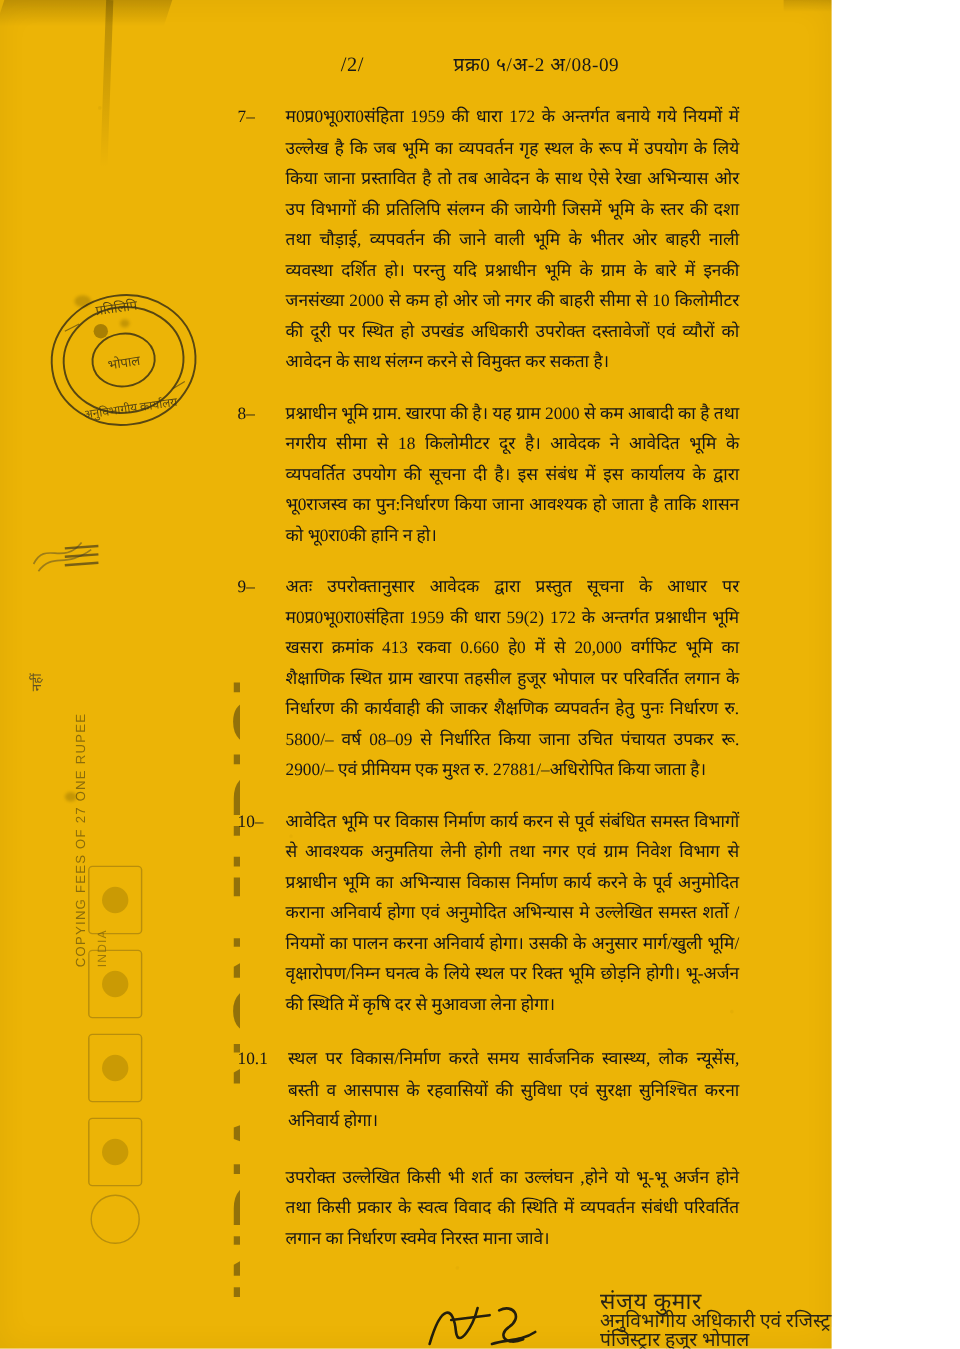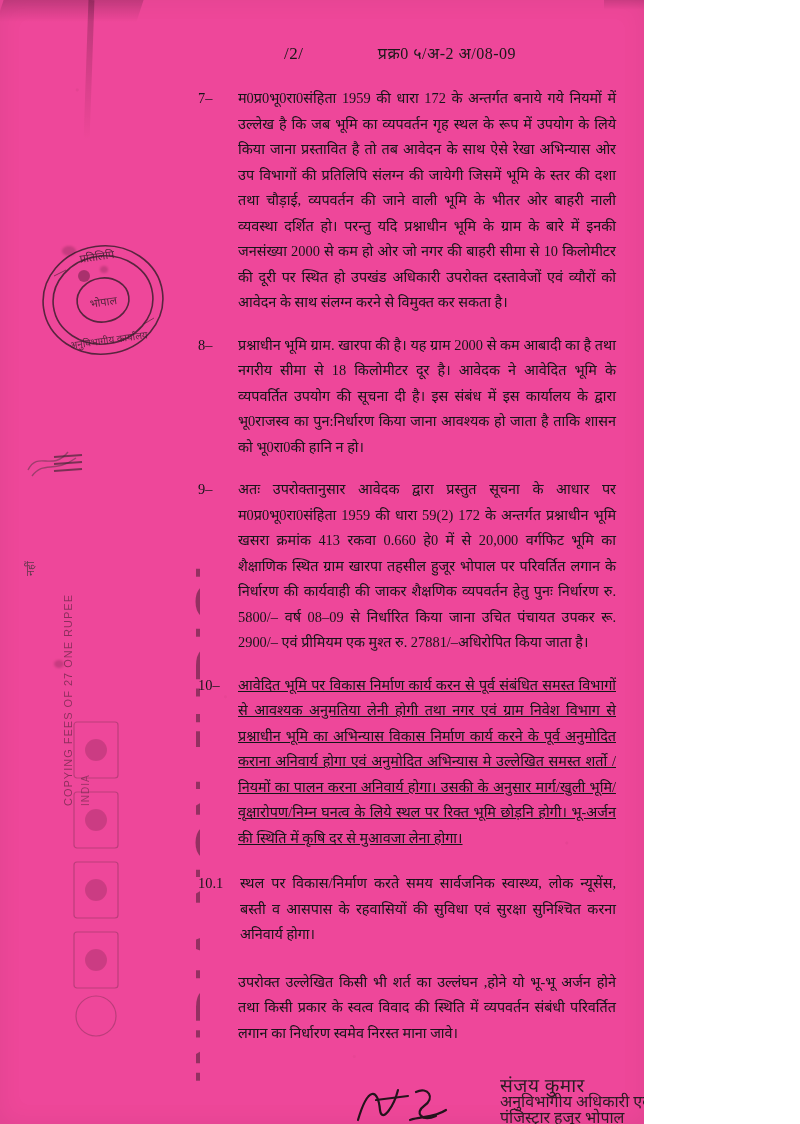--- a/index.html
+++ b/index.html
@@ -5,23 +5,23 @@
   html, body {
     margin: 0;
     padding: 0;
     background: #ffffff;
   }
   body {
     font-family: "Liberation Sans", sans-serif;
   }
   #page {
     position: relative;
-    width: 644px;
+    width: 693px;
     height: 1124px;
-    background: #ec4899;
+    background: #eab308;
     overflow: hidden;
     filter: contrast(1.02);
   }
   
   .paper-noise {
     position: absolute;
     inset: 0;
     pointer-events: none;
     background:
       radial-gradient(circle at 12% 8%, rgba(0,0,0,0.05) 0 1px, transparent 2px),
@@ -346,21 +346,21 @@
     <div class="para">
       <span class="num">8–</span>
       <span class="txt">प्रश्नाधीन भूमि ग्राम. खारपा की है। यह ग्राम 2000 से कम आबादी का है तथा नगरीय सीमा से 18 किलोमीटर दूर है। आवेदक ने आवेदित भूमि के व्यपवर्तित उपयोग की सूचना दी है। इस संबंध में इस कार्यालय के द्वारा भू0राजस्व का पुन:निर्धारण किया जाना आवश्यक हो जाता है ताकि शासन को भू0रा0की हानि न हो।</span>
     </div>
 
     <div class="para">
       <span class="num">9–</span>
       <span class="txt">अतः उपरोक्तानुसार आवेदक द्वारा प्रस्तुत सूचना के आधार पर म0प्र0भू0रा0संहिता 1959 की धारा 59(2) 172 के अन्तर्गत प्रश्नाधीन भूमि खसरा क्रमांक 413 रकवा 0.660 हे0 में से 20,000 वर्गफिट भूमि का शैक्षाणिक स्थित ग्राम खारपा तहसील हुजूर भोपाल पर परिवर्तित लगान के निर्धारण की कार्यवाही की जाकर शैक्षणिक व्यपवर्तन हेतु पुनः निर्धारण रु. 5800/– वर्ष 08–09 से निर्धारित किया जाना उचित पंचायत उपकर रू. 2900/– एवं प्रीमियम एक मुश्त रु. 27881/–अधिरोपित किया जाता है।</span>
     </div>
 
-    <div class="para" style="margin-bottom:0;text-decoration:underline;">
+    <div class="para" style="margin-bottom:0;">
       <span class="num">10–</span>
       <span class="txt">आवेदित भूमि पर विकास निर्माण कार्य करन से पूर्व संबंधित समस्त विभागों से आवश्यक अनुमतिया लेनी होगी तथा नगर एवं ग्राम निवेश विभाग से प्रश्नाधीन भूमि का अभिन्यास विकास निर्माण कार्य करने के पूर्व अनुमोदित कराना अनिवार्य होगा एवं अनुमोदित अभिन्यास मे उल्लेखित समस्त शर्तो /नियमों का पालन करना अनिवार्य होगा। उसकी के अनुसार मार्ग/खुली भूमि/वृक्षारोपण/निम्न घनत्व के लिये स्थल पर रिक्त भूमि छोड़नि होगी। भू-अर्जन की स्थिति में कृषि दर से मुआवजा लेना होगा।</span>
     </div>
 
     <div class="sub-list">
       <div class="sub-item">
         <span class="snum">10.1</span>
         <span class="stxt">स्थल पर विकास/निर्माण करते समय सार्वजनिक स्वास्थ्य, लोक न्यूसेंस, बस्ती व आसपास के रहवासियों की सुविधा एवं सुरक्षा सुनिश्चित करना अनिवार्य होगा।</span>
       </div>
     </div>

